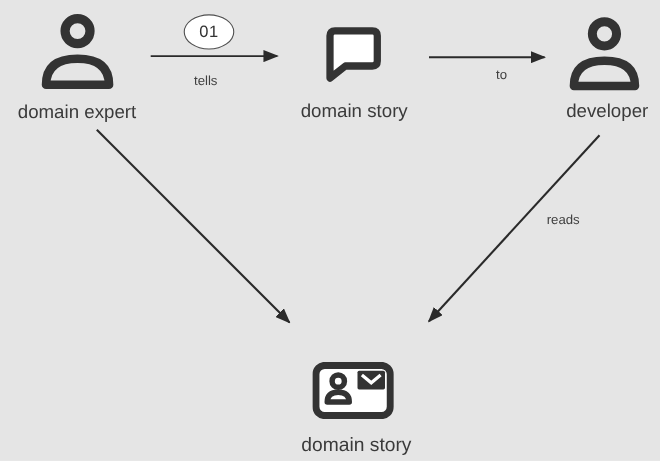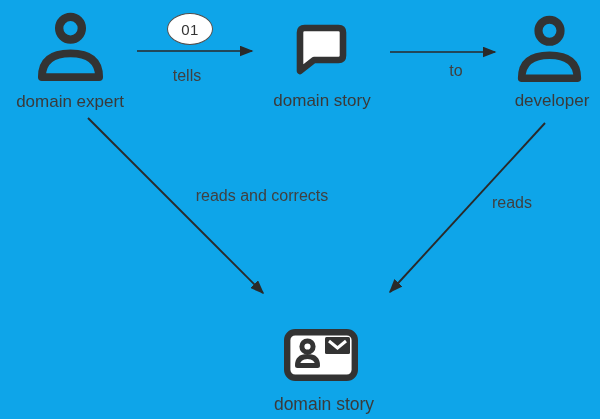--- a/index.html
+++ b/index.html
@@ -1,27 +1,27 @@
 <!DOCTYPE html>
 <html><head>
 <meta charset="utf-8">
 <style>
   html,body { margin:0; padding:0; background:#ffffff; }
   .canvas {
-    position:relative; width:600px; height:419px; background:#0ea5e9;
+    position:relative; width:600px; height:419px; background:#e5e5e5;
     font-family:"Liberation Sans", sans-serif; overflow:hidden;
   }
   .layer { position:absolute; left:0; top:0; }
   .icon { position:absolute; display:block; }
   .label {
     position:absolute; transform:translateX(-50%);
     color:#3a3a3a; font-size:17px; line-height:1.1; white-space:nowrap;
   }
   .node-label { font-size:17px; }
-  .arrow-label { font-size:16px; color:#404040; }
+  .arrow-label { font-size:12px; color:#404040; }
   .badge {
     position:absolute; box-sizing:border-box; background:#ffffff;
     border:1.4px solid #4f4f4f; border-radius:50%;
     display:flex; align-items:center; justify-content:center;
     font-size:15px; color:#333333; letter-spacing:0.5px;
   }
 </style>
 </head>
 <body>
 
@@ -72,15 +72,14 @@
   <div class="badge" style="left:167px; top:13px; width:46px; height:32px;">01</div>
 
   <div class="label node-label" style="left:70px; top:93px;text-align:center;">domain expert</div>
   <div class="label node-label" style="left:322px; top:92px;">domain story</div>
   <div class="label node-label" style="left:552px; top:92px;">developer</div>
   <div class="label node-label" style="left:324px; top:395px; font-size:17.5px;">domain story</div>
 
   <div class="label arrow-label" style="left:187px; top:67px;">tells</div>
   <div class="label arrow-label" style="left:456px; top:62px;">to</div>
   <div class="label arrow-label" style="left:512px; top:194px;">reads</div>
-  <div class="label arrow-label" style="left:262px; top:187px;">reads and corrects</div>
 
 </div>
 
 </body></html>

